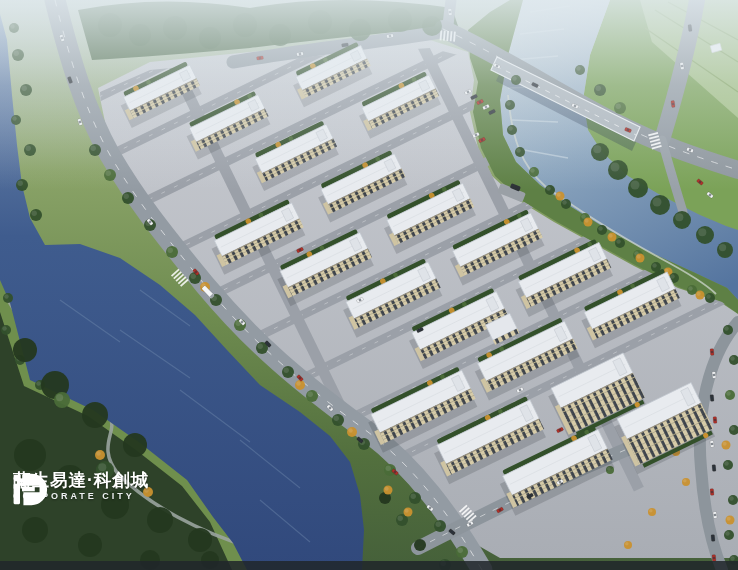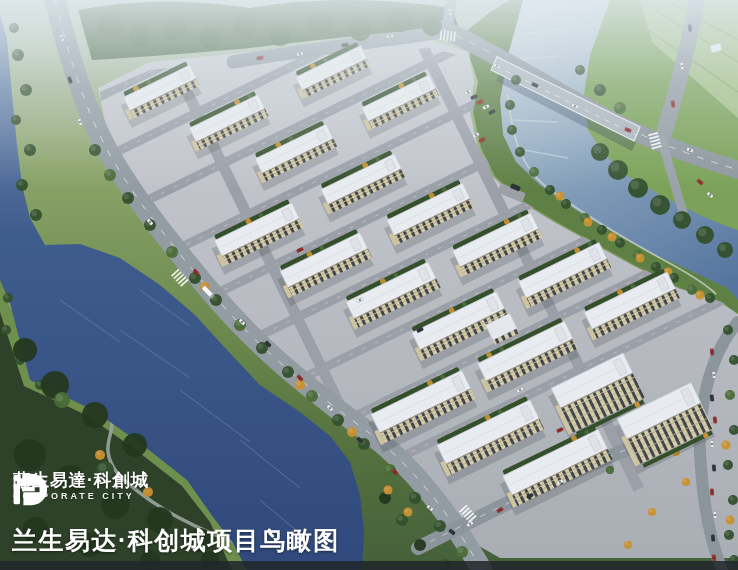--- a/index.html
+++ b/index.html
@@ -912,15 +912,14 @@
         <rect x="0.6" y="12.5" width="6.8" height="21.5" rx="1.2"></rect>
         <path d="M11,2 h8.5 a16.5,16.5 0 0 1 0,33 h-8.5 z" mask="url(#dNotch)"></path>
         <rect x="9.5" y="15.6" width="13.5" height="4.8"></rect>
       </g>
     </svg>
     <div class="logo-text">
       <span class="brand-cn">蘭生易達·科創城</span>
       <span class="brand-en">CORPORATE CITY</span>
     </div>
   </div>
-  <div class="caption">兰生易达·科创城项目鸟瞰图</div>
 </div>
 </div>
 
 </body></html>

